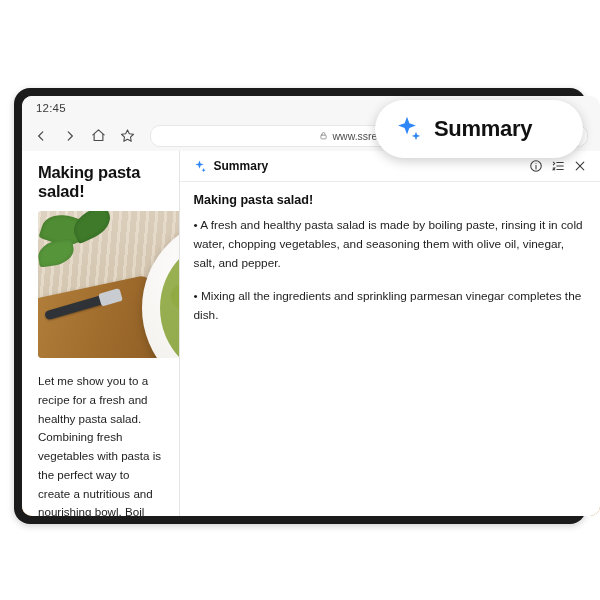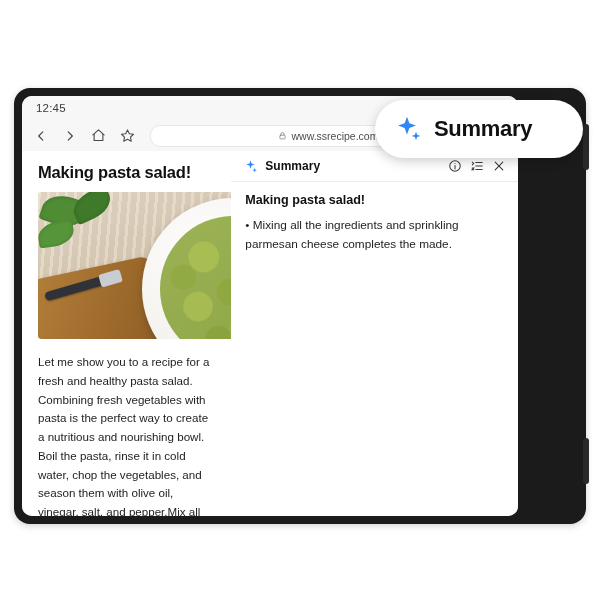--- a/index.html
+++ b/index.html
@@ -40,21 +40,21 @@
     background: #2a2a2a;
     border-radius: 3px;
   }
   .hinge.top { top: 36px; }
   .hinge.bottom { bottom: 40px; }
 
   .screen {
     position: absolute;
     left: 8px;
     top: 8px;
-    width: 496px;
+    width: 578px;
     height: 420px;
     background: #ffffff;
     border-radius: 10px;
     overflow: hidden;
   }
 
   
   .statusbar {
     height: 24px;
     background: #f7f7f7;
@@ -433,21 +433,22 @@
             <span class="sum-ico">
               <svg width="14" height="14" viewBox="0 0 24 24" fill="none" stroke="currentColor" stroke-width="1.9" stroke-linecap="round">
                   <path d="M5.5 5.5l13 13"></path>
                   <path d="M18.5 5.5l-13 13"></path>
                 </svg>
             </span>
           </div>
 
           <div class="summary-body">
             <div class="summary-h">Making pasta salad!</div>
-            <div class="bullet">• Mixing all the ingredients and sprinkling parmesan cheese completes the made.</div>
+            <div class="bullet">• A fresh and healthy pasta salad is made by boiling paste, rinsing it in cold water, chopping vegetables, and seasoning them with olive oil, vinegar, salt, and pepper.</div>
+            <div class="bullet">• Mixing all the ingredients and sprinkling parmesan vinegar completes the dish.</div>
           </div>
         </div>
 
       </div>
     </div>
   </div>
 
   <div class="pill">
     <span class="sparkle-big">
       <svg width="30" height="30" viewBox="0 0 24 24" fill="#2f86f6">

